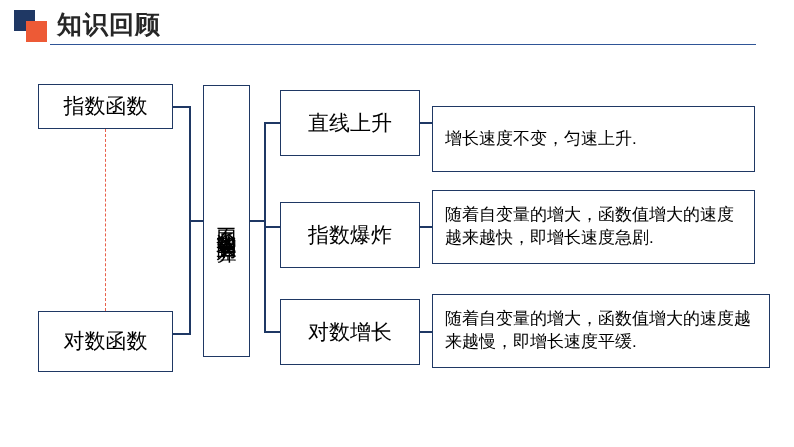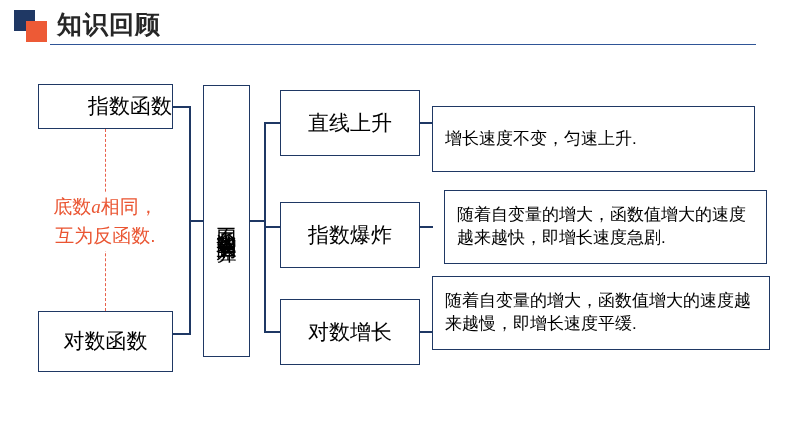--- a/index.html
+++ b/index.html
@@ -77,21 +77,21 @@
     line-height: 1.35;
   }
   .node.text-left {
     justify-content: flex-start;
     padding-left: 12px;
     padding-right: 8px;
     text-align: left;
   }
 
   
-  #node-exp   { left: 38px;  top: 84px;  width: 135px; height: 45px; justify-content: flex-end; }
+  #node-exp   { left: 38px;  top: 84px;  width: 135px; height: 45px; }
   #node-log   { left: 38px;  top: 311px; width: 135px; height: 61px; }
 
   
   #node-center {
     left: 203px;
     top: 85px;
     width: 47px;
     height: 272px;
     font-size: 20px;
     letter-spacing: 2px;
@@ -101,22 +101,22 @@
     white-space: nowrap;
   }
 
   
   #node-linear { left: 280px; top: 90px;  width: 140px; height: 66px; }
   #node-expl   { left: 280px; top: 202px; width: 140px; height: 66px; }
   #node-loggrow{ left: 280px; top: 299px; width: 140px; height: 66px; }
 
   
   #node-desc-linear { left: 432px; top: 106px;  width: 323px; height: 66px; font-size: 17px; }
-  #node-desc-expl   { left: 444px; top: 190px; width: 323px; height: 74px; font-size: 17px; align-items: center; }
-  #node-desc-log    { left: 432px; top: 276px; width: 338px; height: 74px; font-size: 17px; }
+  #node-desc-expl   { left: 432px; top: 190px; width: 323px; height: 74px; font-size: 17px; align-items: center; }
+  #node-desc-log    { left: 432px; top: 294px; width: 338px; height: 74px; font-size: 17px; }
 
   
   #red-note {
     position: absolute;
     left: 28px;
     top: 192px;
     width: 155px;
     color: #ea5532;
     font-size: 19px;
     line-height: 1.55;
@@ -190,24 +190,20 @@
   <div class="conn conn-h" id="mr-1"></div>
   <div class="conn conn-h" id="mr-2"></div>
   <div class="conn conn-h" id="mr-3"></div>
 
   <div id="dash-link"></div>
 
   <div class="node" id="node-exp">
     <span>指数函数</span>
   </div>
 
-  <div id="red-note">
-    <span>底数</span><span class="ital">a</span><span>相同，</span><br>
-    <span>互为反函数.</span>
-  </div>
 
   <div class="node" id="node-log">
     <span>对数函数</span>
   </div>
 
   <div class="node" id="node-center">
     <span>不同函数增长的差异</span>
   </div>
 
   <div class="node" id="node-linear">

